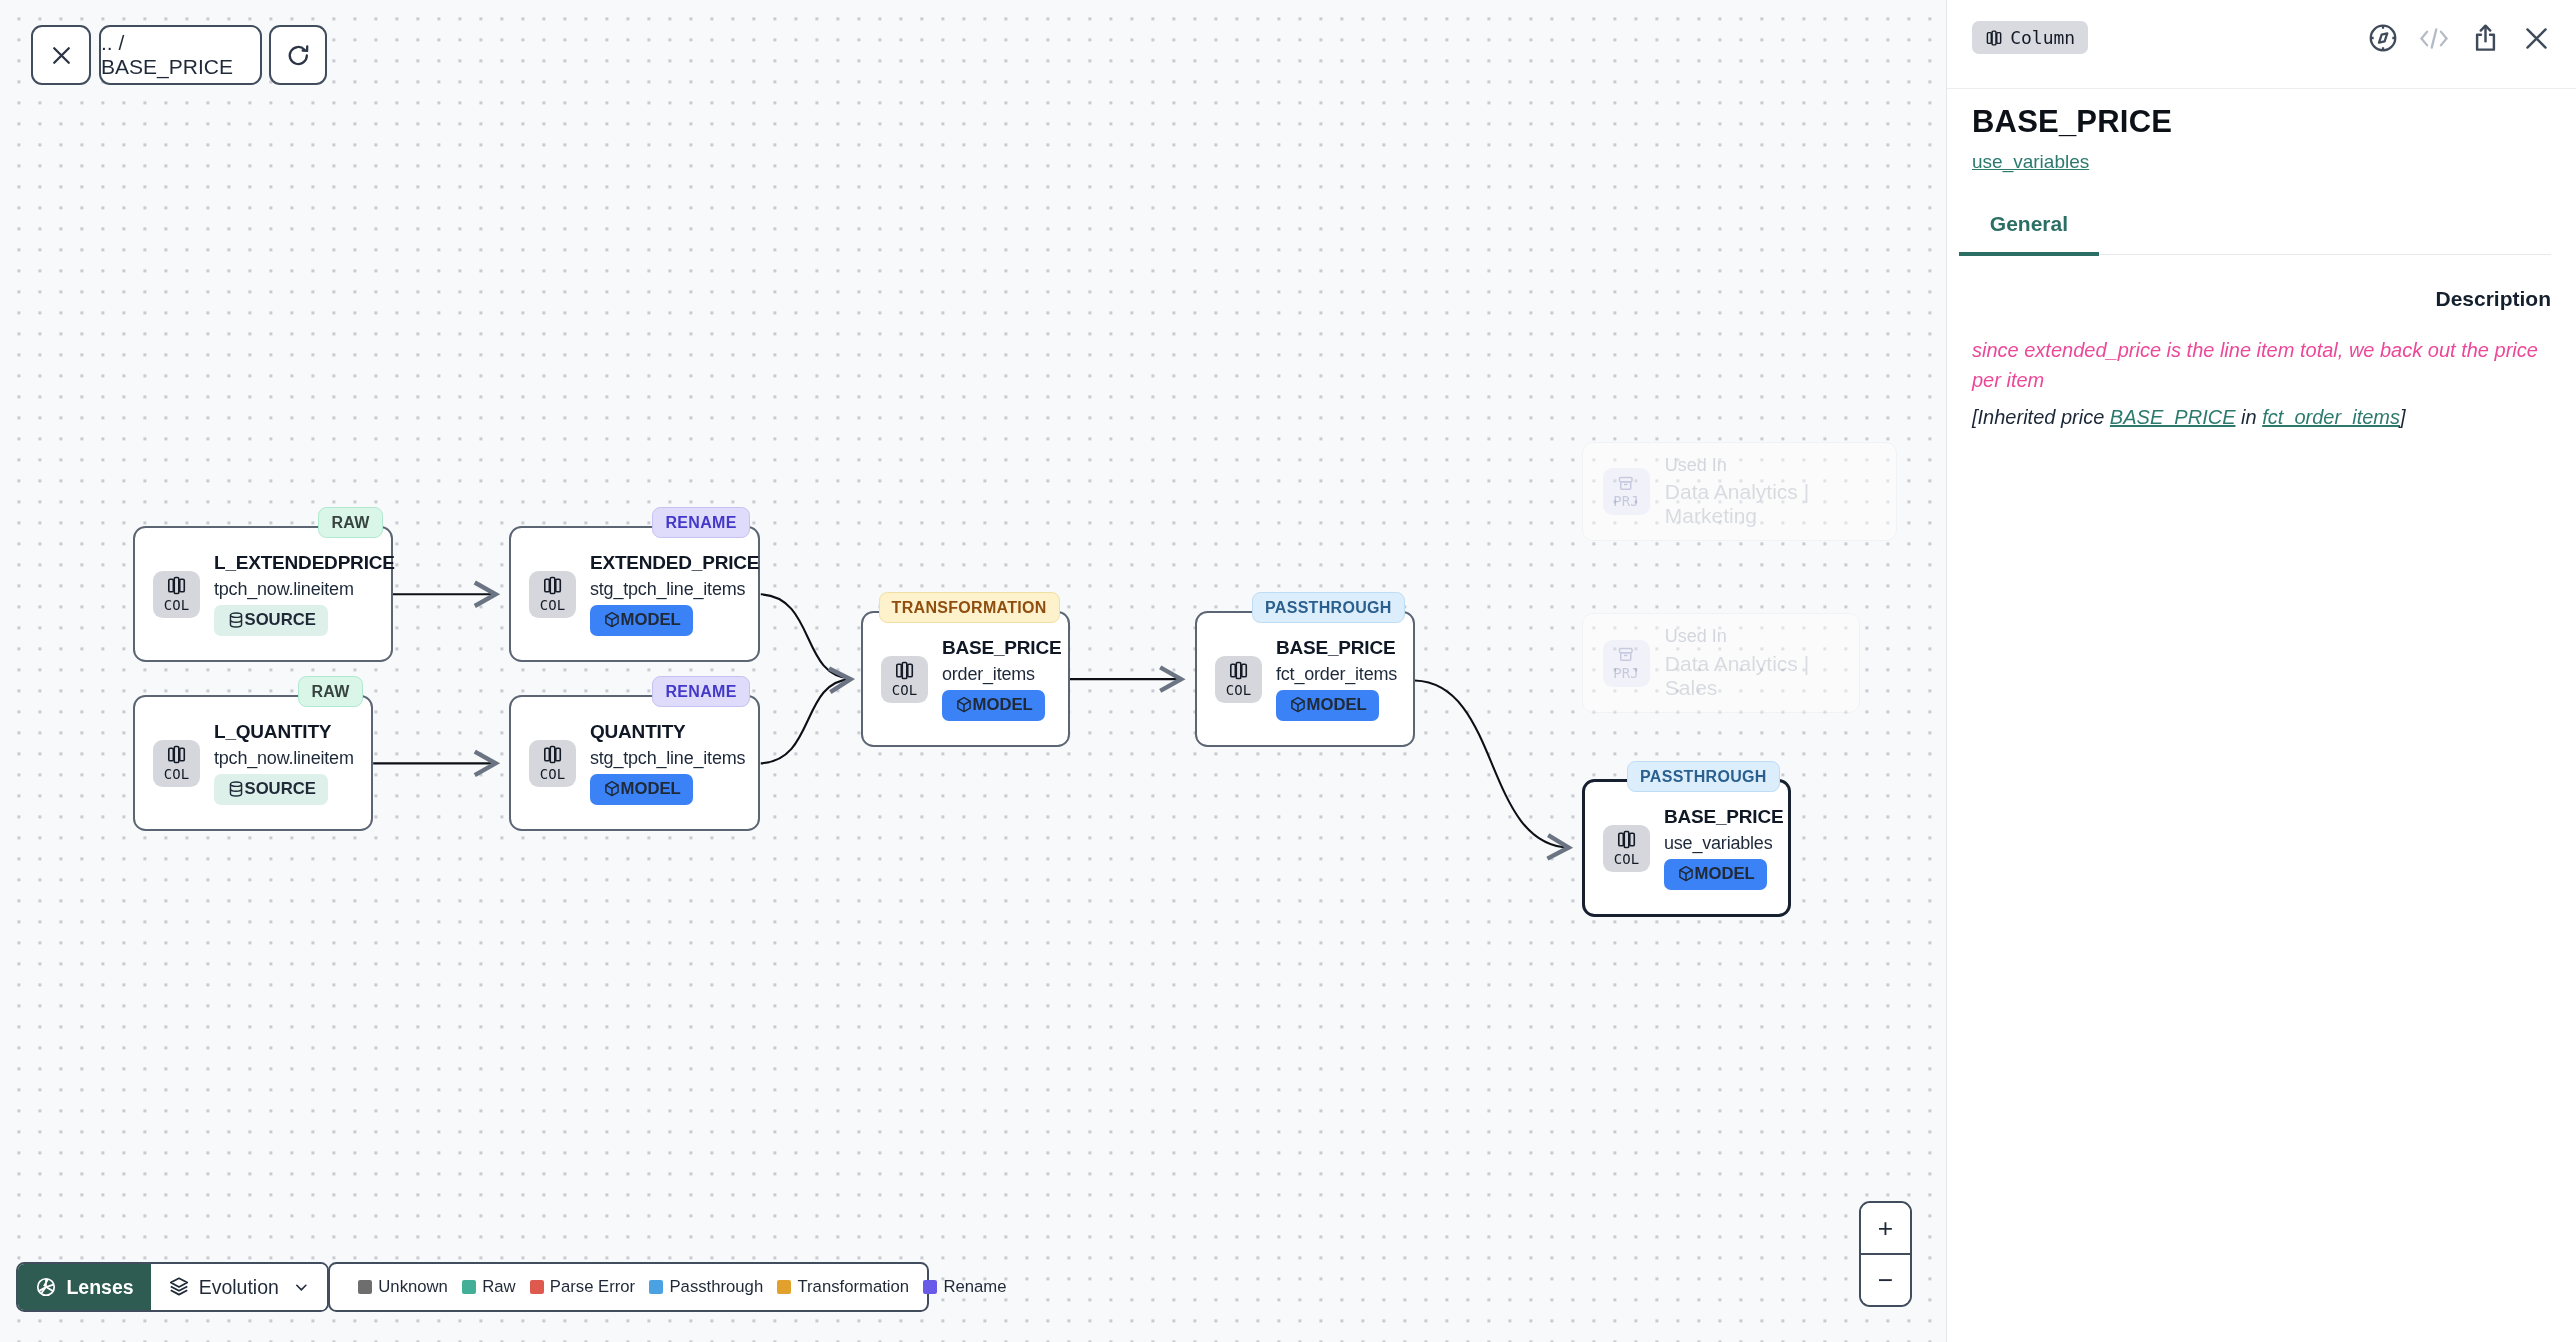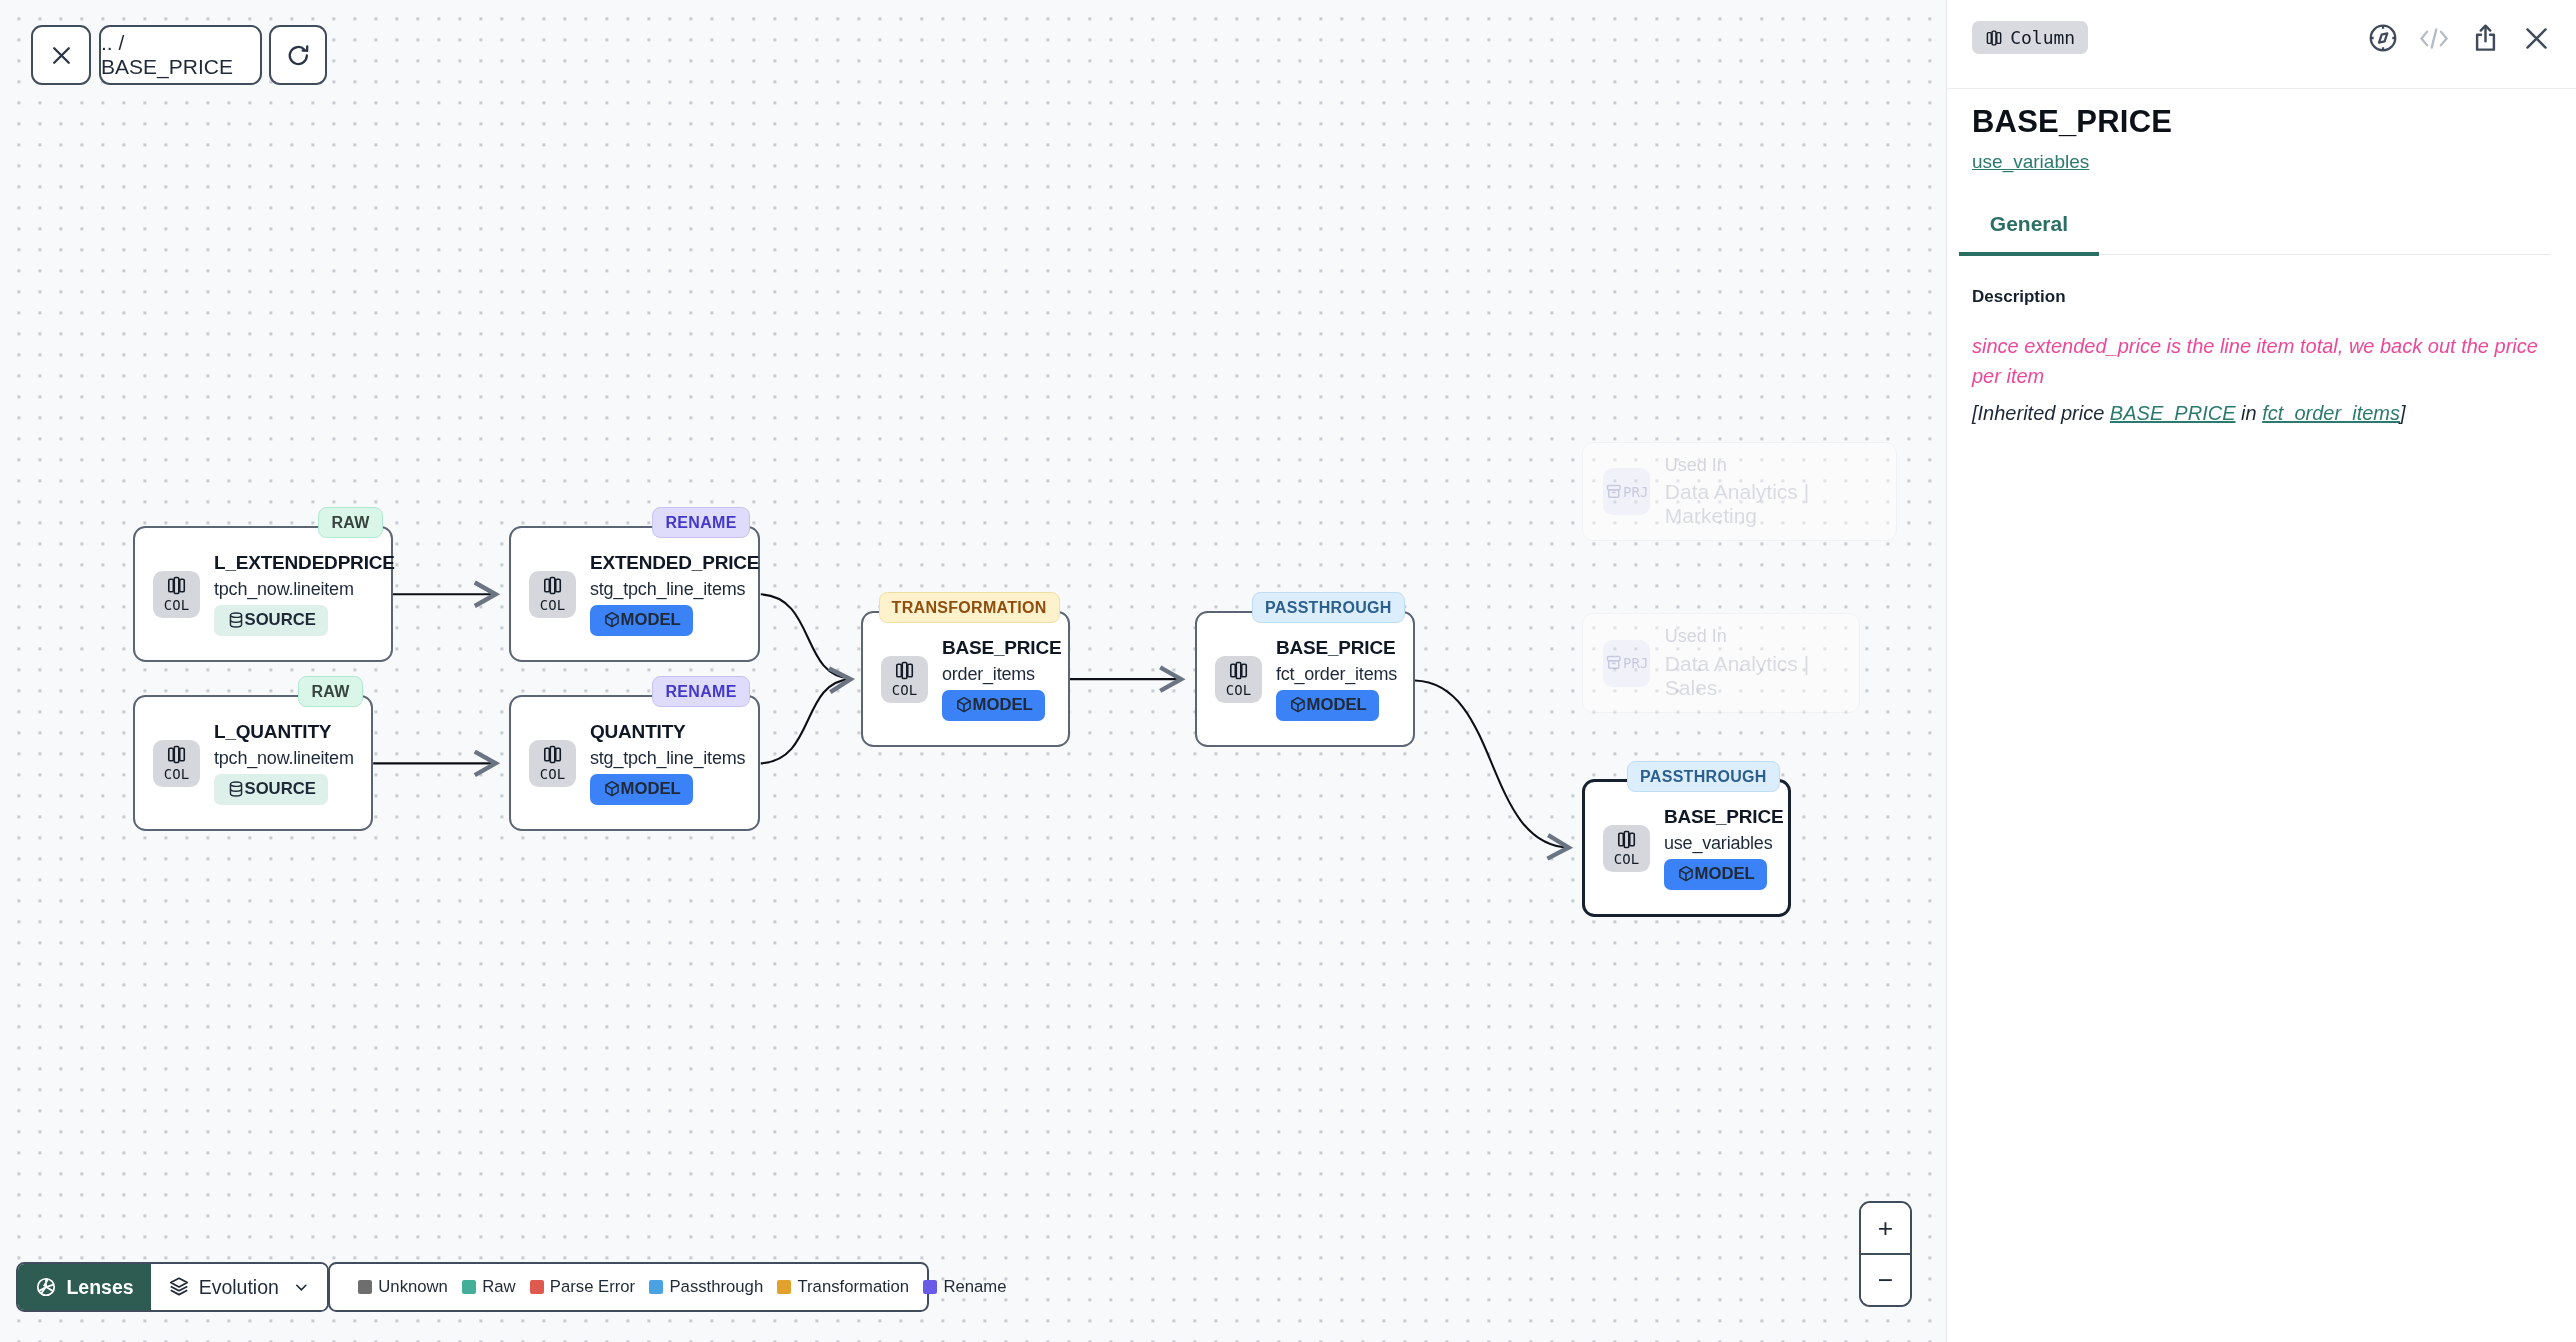--- a/index.html
+++ b/index.html
@@ -47,21 +47,21 @@
   }
   .type-source{background:#def0ea;}
   .type-model{background:#3b82f6;}
   
   .used-card{
     position:absolute;background:#fff;border:1.4px solid #e8eaee;border-radius:11px;
     display:flex;align-items:center;padding:0 19.5px;opacity:.45;z-index:2;box-sizing:border-box;
   }
   .prj-chip{
     width:47px;height:47px;border-radius:9.7px;background:#e9eaf8;flex:none;
-    display:flex;flex-direction:row;align-items:center;justify-content:center;
+    display:flex;flex-direction:column;align-items:center;justify-content:center;
     font-family:"DejaVu Sans Mono",monospace;font-size:14px;color:#8d93bd;
   }
   .used-body{margin-left:15.3px;display:flex;flex-direction:column;gap:4.2px;}
   .used-label{font-size:18px;color:#a7adb8;}
   .used-project{font-size:21px;color:#b2b8c1;}
   
   .zoom-ctrl{
     position:absolute;left:1859px;top:1201px;width:53px;height:106px;z-index:5;
     background:#fff;border:2.1px solid #414c5c;border-radius:11px;overflow:hidden;
     display:flex;flex-direction:column;box-sizing:border-box;
@@ -100,21 +100,21 @@
   .panel-title{font-size:31px;font-weight:700;color:#0c1117;letter-spacing:0.2px;}
   .panel-link{margin-top:10.4px;font-size:19px;}
   .panel-link a,.desc-links a{color:#2c7a6e;text-decoration:underline;cursor:pointer;}
   .tabs{margin:39px 0 0 -13.2px;border-bottom:1.4px solid #e7e9ec;display:flex;}
   .tab{
     padding:0 31px 18px;font-size:21px;font-weight:600;color:#2b6e64;position:relative;cursor:pointer;
   }
   .tab.active::after{
     content:"";position:absolute;left:0;right:0;bottom:-2.8px;height:4.9px;background:#2b6e64;
   }
-  .desc-heading{margin-top:32px;font-size:17px;font-weight:700;color:#15202e;}
+  .desc-heading{margin-top:32px;font-size:21px;font-weight:700;color:#15202e;text-align:right;}
   .desc-body{margin-top:24px;font-size:20px;font-style:italic;color:#ec4899;line-height:1.5;max-width:578px;}
   .desc-inherited{margin-top:11px;font-size:20px;font-style:italic;color:#1b2736;}
   svg{display:block;}
 </style>
 </head>
 <body>
 
 <div class="canvas">
 
   <svg class="edges" width="1946" height="1343" viewBox="0 0 2796 1930">

